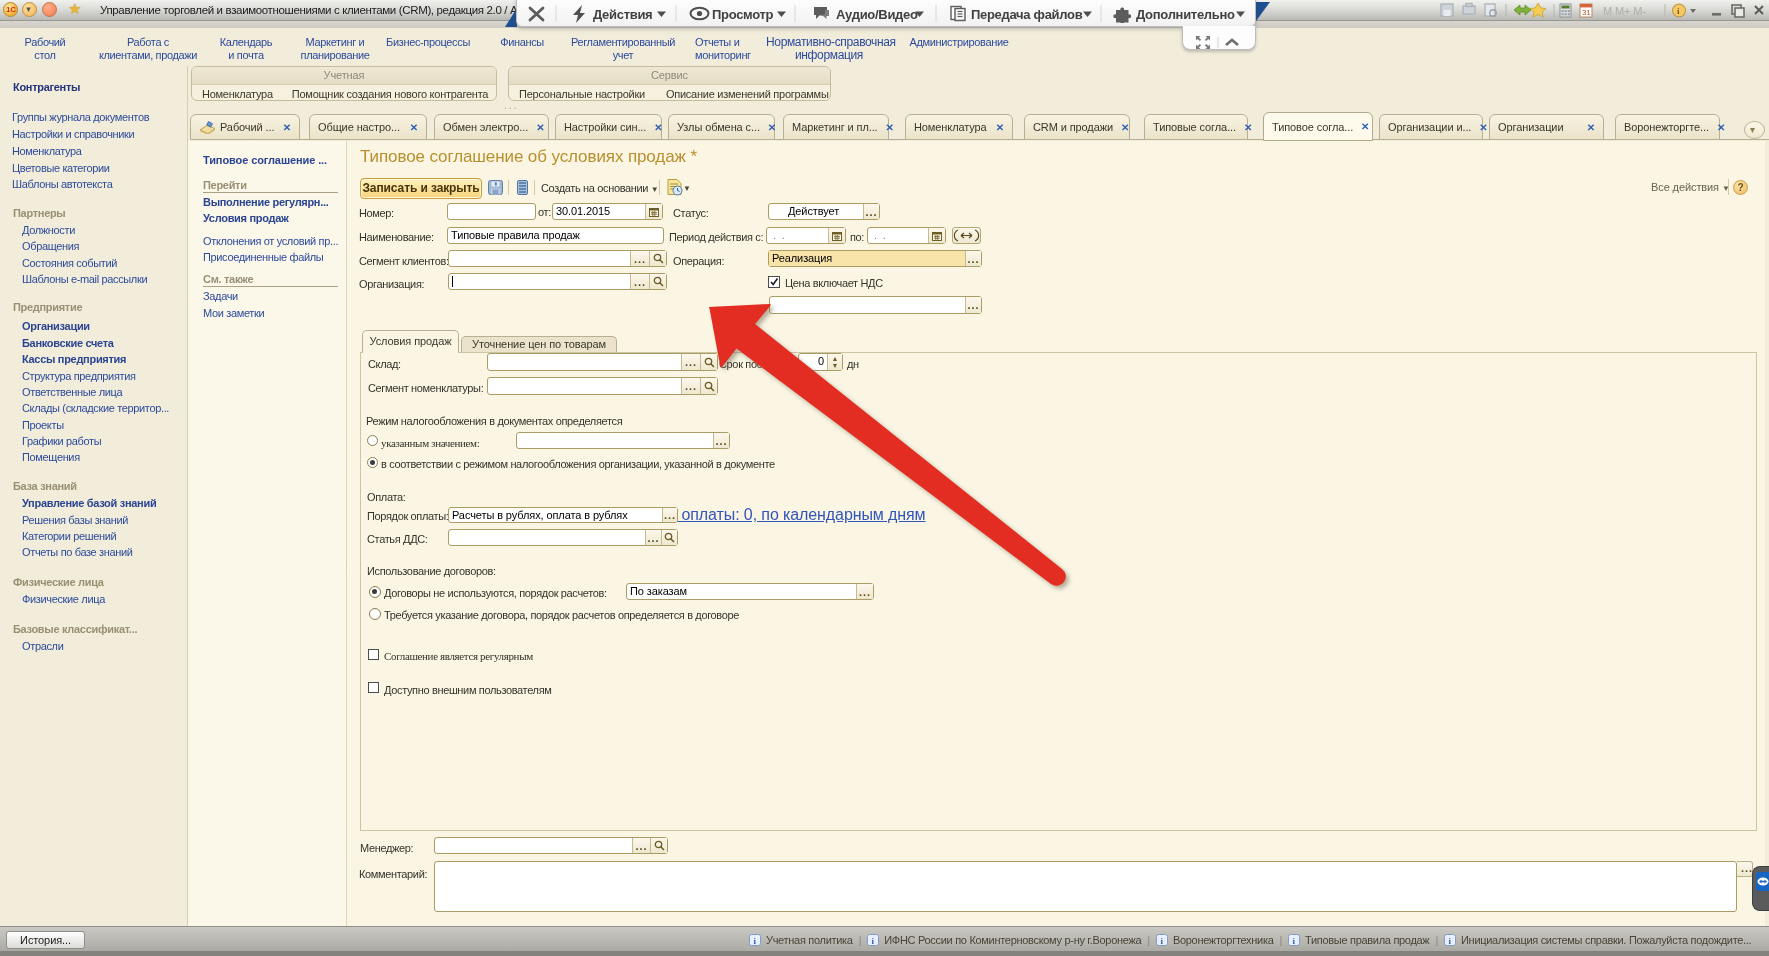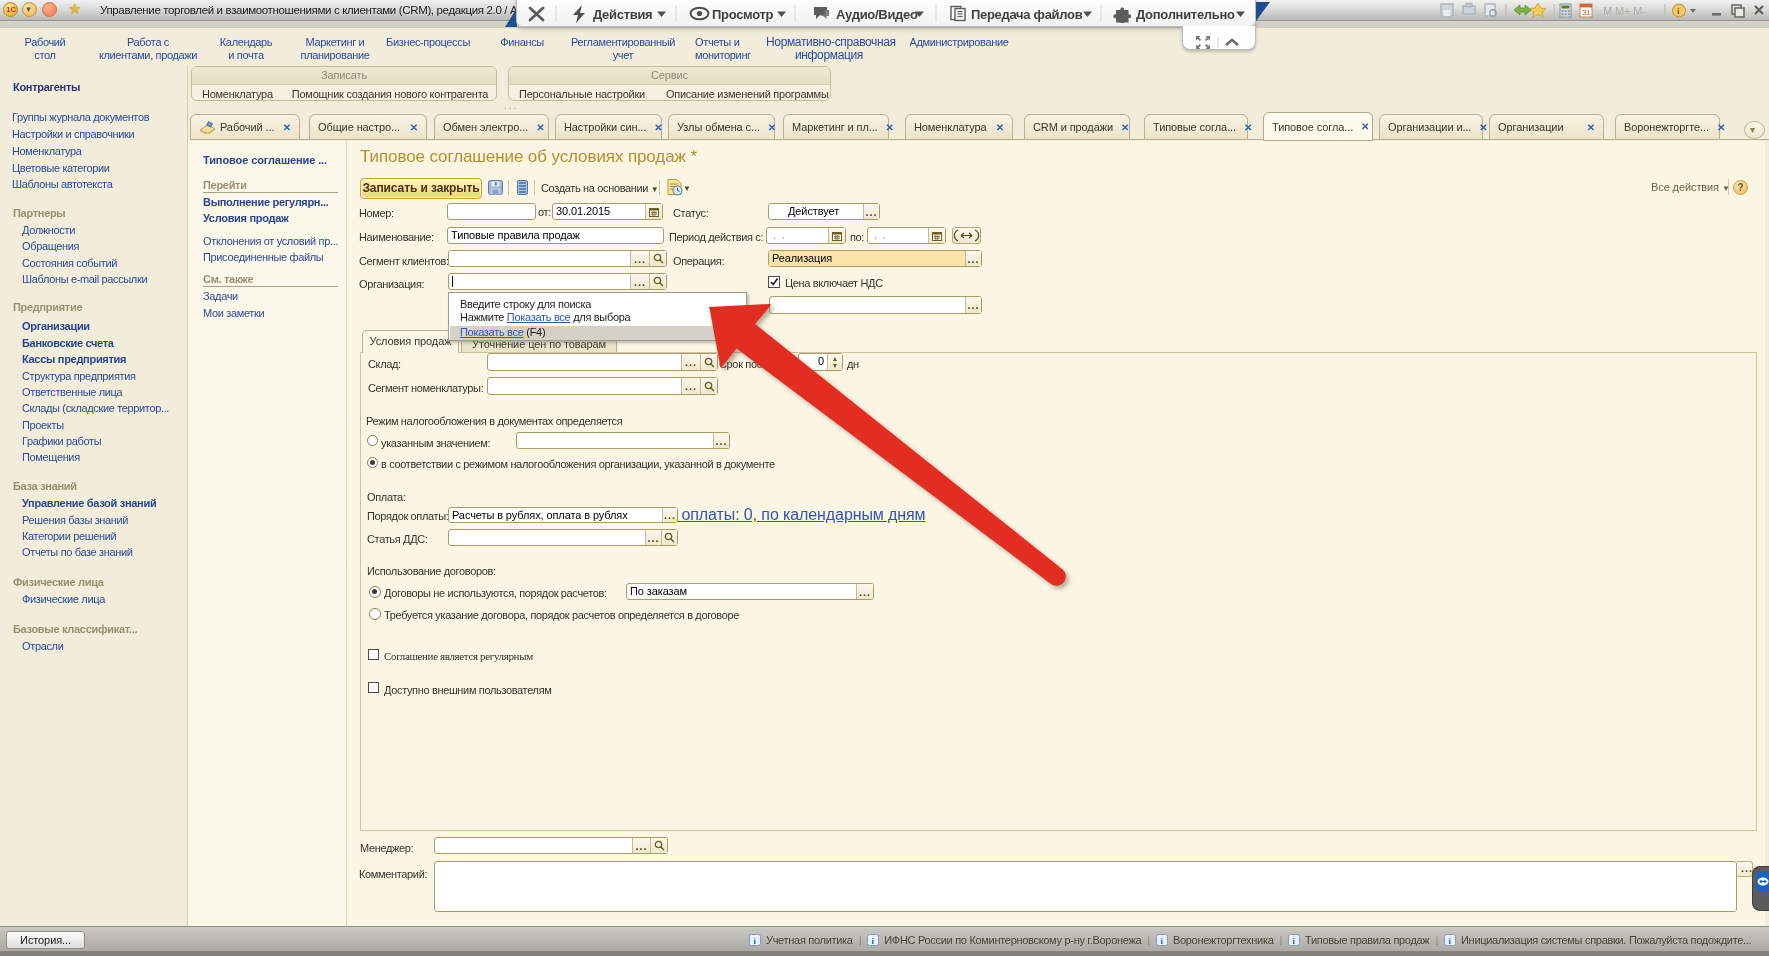--- a/index.html
+++ b/index.html
@@ -86,21 +86,21 @@
   <div class="abs blue" style="left:294px;top:8px;width:82px;text-align:center;font-size:11px;line-height:13px;">Маркетинг и<br>планирование</div>
   <div class="abs blue" style="left:380px;top:8px;width:96px;text-align:center;font-size:11px;white-space:nowrap;">Бизнес-процессы</div>
   <div class="abs blue" style="left:497px;top:8px;width:50px;text-align:center;font-size:11px;">Финансы</div>
   <div class="abs blue" style="left:565px;top:8px;width:116px;white-space:nowrap;text-align:center;font-size:11px;line-height:13px;">Регламентированный<br>учет</div>
   <div class="abs blue" style="left:695px;top:8px;width:64px;text-align:left;font-size:11px;line-height:13px;">Отчеты и<br>мониторинг</div>
   <div class="abs blue" style="left:766px;top:8px;width:126px;white-space:nowrap;text-align:center;font-size:12px;line-height:13px;">Нормативно-справочная<br>информация</div>
   <div class="abs blue" style="left:902px;top:8px;width:114px;text-align:center;font-size:11px;white-space:nowrap;">Администрирование</div>
 </div>
 <div id="panels">
   <div class="abs" style="left:191px;top:66px;width:306px;height:35px;border:1px solid #c6bc9b;border-radius:6px;background:#f6f1de;box-sizing:border-box;overflow:hidden;">
-    <div style="height:17px;background:linear-gradient(#eee8d4,#e5ddc5);border-bottom:1px solid #d6cdb0;text-align:center;font-size:11px;color:#8f897a;line-height:16px;">Записать</div>
+    <div style="height:17px;background:linear-gradient(#eee8d4,#e5ddc5);border-bottom:1px solid #d6cdb0;text-align:center;font-size:11px;color:#8f897a;line-height:16px;">Учетная</div>
     <div style="display:flex;align-items:center;height:17px;font-size:11px;color:#3c382c;white-space:nowrap;letter-spacing:-0.25px;">
       <span style="padding:0 10px;">Номенклатура</span>
           <span style="width:1px;height:12px;background:#d8cfb2;"></span>
           <span style="padding:0 9px;">Помощник создания нового контрагента</span>
     </div>
   </div>
   <div class="abs" style="left:508px;top:66px;width:323px;height:35px;border:1px solid #c6bc9b;border-radius:6px;background:#f6f1de;box-sizing:border-box;overflow:hidden;">
     <div style="height:17px;background:linear-gradient(#eee8d4,#e5ddc5);border-bottom:1px solid #d6cdb0;text-align:center;font-size:11px;color:#8f897a;line-height:16px;">Сервис</div>
     <div style="display:flex;align-items:center;height:17px;font-size:11px;color:#3c382c;white-space:nowrap;letter-spacing:-0.25px;">
       <span style="padding:0 10px;">Персональные настройки</span>
@@ -418,21 +418,21 @@
         <div class="ext" style="width:16px;">
           <svg width="11" height="11" viewBox="0 0 11 11">
             <circle cx="4.5" cy="4.5" r="3.2" fill="none" stroke="#6d5c22" stroke-width="1.3"></circle>
             <line x1="7" y1="7" x2="10" y2="10" stroke="#6d5c22" stroke-width="1.5"></line>
           </svg>
         </div>
       </div>
 
   <div class="lbl" style="left:366px;top:415px;">Режим налогообложения в документах определяется</div>
   <div class="rad" style="left:367px;top:435px;"></div>
-  <div class="lbl" style="left:381px;top:437px;">указанным значением:</div>
+  <div class="lbl" style="left:381px;top:437px;font-family:Liberation Serif, serif;">указанным значением:</div>
   <div class="fld" style="left:516px;top:432px;width:214px;height:17px;">
         <div class="tx"></div>
         <div class="ext" style="width:15px;">
           <span class="dots">...</span>
         </div>
       </div>
   <div class="rad on" style="left:367px;top:457px;"></div>
   <div class="lbl" style="left:381px;top:458px;">в соответствии с режимом налогообложения организации, указанной в документе</div>
 
   <div class="lbl" style="left:367px;top:491px;">Оплата:</div>
@@ -493,25 +493,20 @@
         <span class="dots" style="position:absolute;left:2px;top:2px;">...</span>
       </div>
 
   <div class="abs" style="left:1752px;top:866px;width:17px;height:45px;background:#5b5b5b;border:1px solid #3e3e3e;border-right:none;border-radius:8px 0 0 8px;box-sizing:border-box;"></div>
   <div class="abs" style="left:1756px;top:872px;width:13px;height:19px;background:#1765c2;border-radius:3px 0 0 3px;">
         <svg width="13" height="19" viewBox="0 0 13 19">
           <ellipse cx="7" cy="9.5" rx="5.5" ry="4" fill="#fff"></ellipse>
           <path d="M3 9.5 l2.5-2 v1.2 h3 v-1.2 l2.5 2 -2.5 2 v-1.2 h-3 v1.2 z" fill="#1765c2"></path>
         </svg>
       </div>
-</div>
-<div id="dropdown" class="abs" style="left:448px;top:292px;width:299px;height:49px;background:#fff;border:1px solid #9a9a94;box-sizing:border-box;box-shadow:2px 2px 3px rgba(120,115,95,.45);z-index:5;">
-  <div style="position:absolute;left:11px;top:5px;font-size:11px;color:#1d1d1d;white-space:nowrap;letter-spacing:-0.3px;">Введите строку для поиска</div>
-  <div style="position:absolute;left:11px;top:18px;font-size:11px;color:#1d1d1d;white-space:nowrap;letter-spacing:-0.3px;">Нажмите <span class="link">Показать все</span> для выбора</div>
-  <div style="position:absolute;left:1px;top:33px;width:295px;height:14px;background:#d5d1c8;font-size:11px;padding-left:10px;color:#1d1d1d;white-space:nowrap;letter-spacing:-0.3px;"><span class="link">Показать все</span> (F4)</div>
 </div>
 <svg id="arrow" class="abs" style="left:0;top:0;z-index:6;pointer-events:none;" width="1769" height="956" viewBox="0 0 1769 956">
   <path d="M709,307 L769.5,304 Q771.5,303.8 770.3,306 L755,324 L1062,569 A9.3,9.3 0 0 1 1051,584 L736.5,348.5 L722.8,366 Q721.3,368.5 720.2,366 L709.8,310 Q709,307.5 709,307 Z" fill="#e32d23" style="filter:drop-shadow(3px 3px 2px rgba(110,100,75,0.5));"></path>
 </svg>
 <div id="floatbar">
   <div class="abs" style="left:505px;top:8px;width:0;height:0;border-left:12px solid transparent;border-bottom:19px solid #1d4f91;"></div>
   <div class="abs" style="left:1256px;top:2px;width:0;height:0;border-right:14px solid transparent;border-top:19px solid #1d4f91;"></div>
   <div class="abs" style="left:516px;top:-6px;width:740px;height:33px;background:linear-gradient(#ffffff,#f2f2f2);border:1px solid #bdbdbd;border-radius:6px;box-sizing:border-box;box-shadow:0 2px 4px rgba(80,80,80,.35);"></div>
   <div class="abs" style="left:1182px;top:26px;width:74px;height:24px;background:#fdfdfd;border:1px solid #bdbdbd;border-top:none;border-radius:0 0 8px 8px;box-sizing:border-box;box-shadow:0 2px 3px rgba(80,80,80,.3);"></div>
   <svg class="abs" style="left:1196px;top:36px;" width="48" height="13" viewBox="0 0 48 13">

